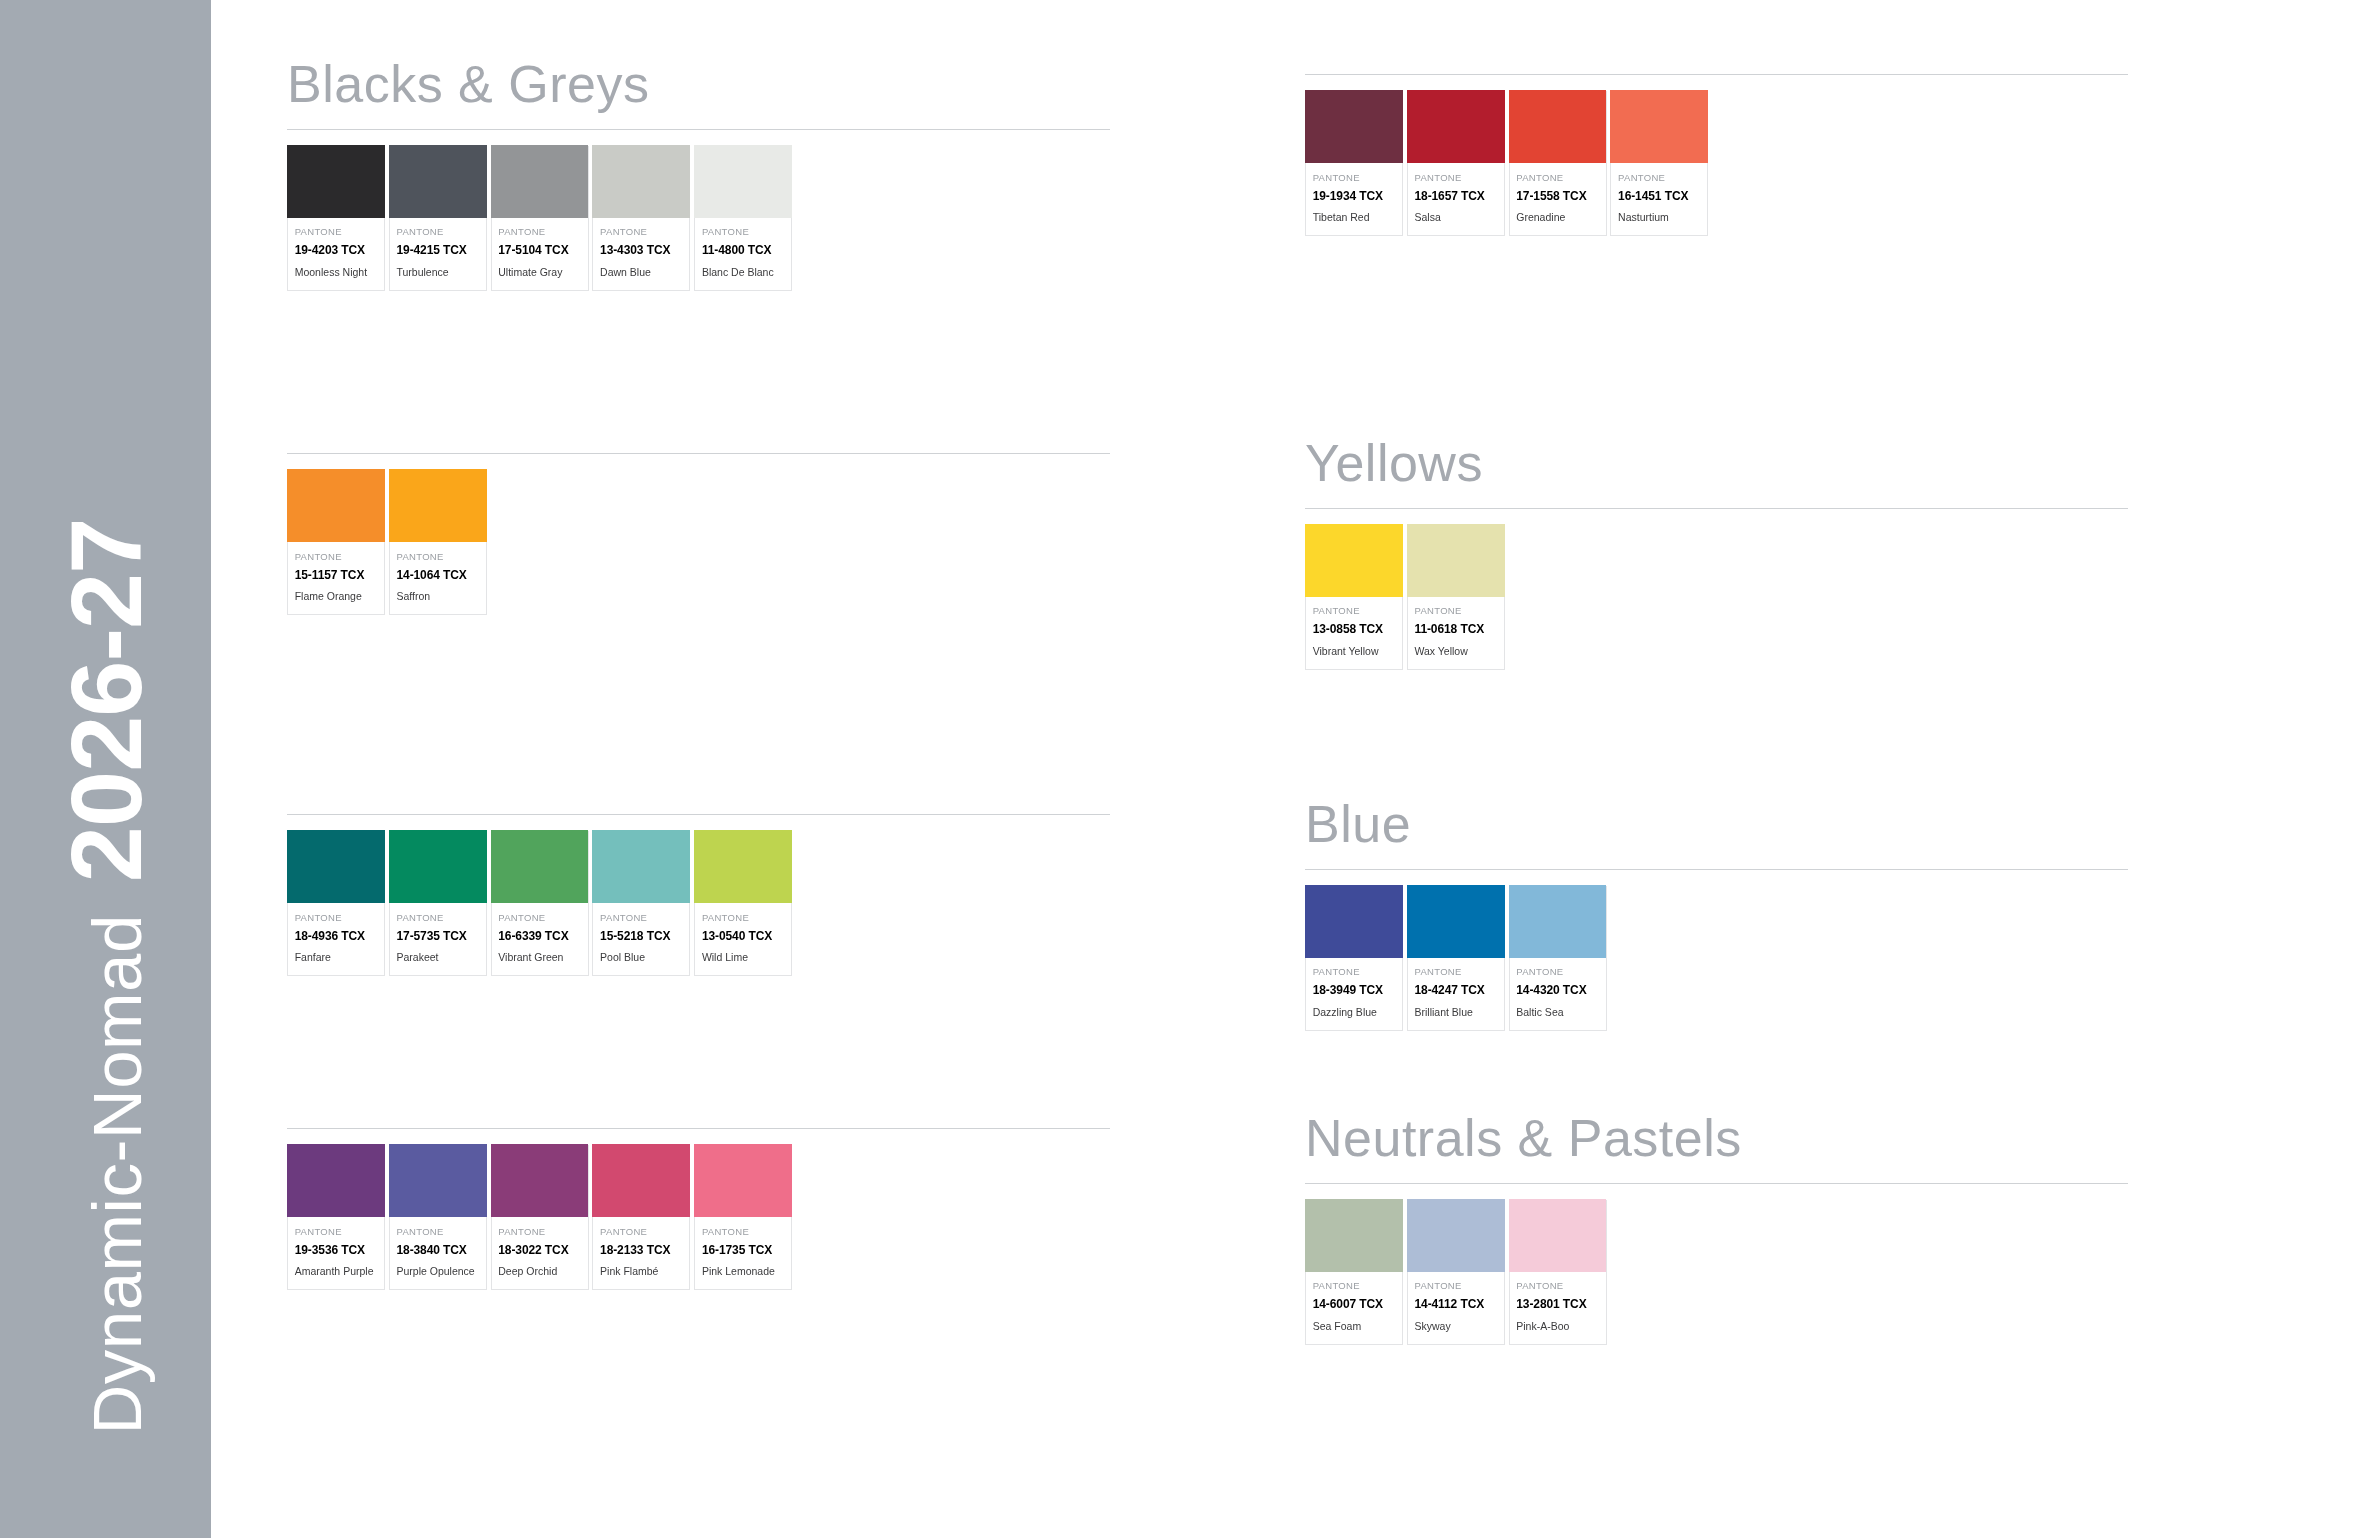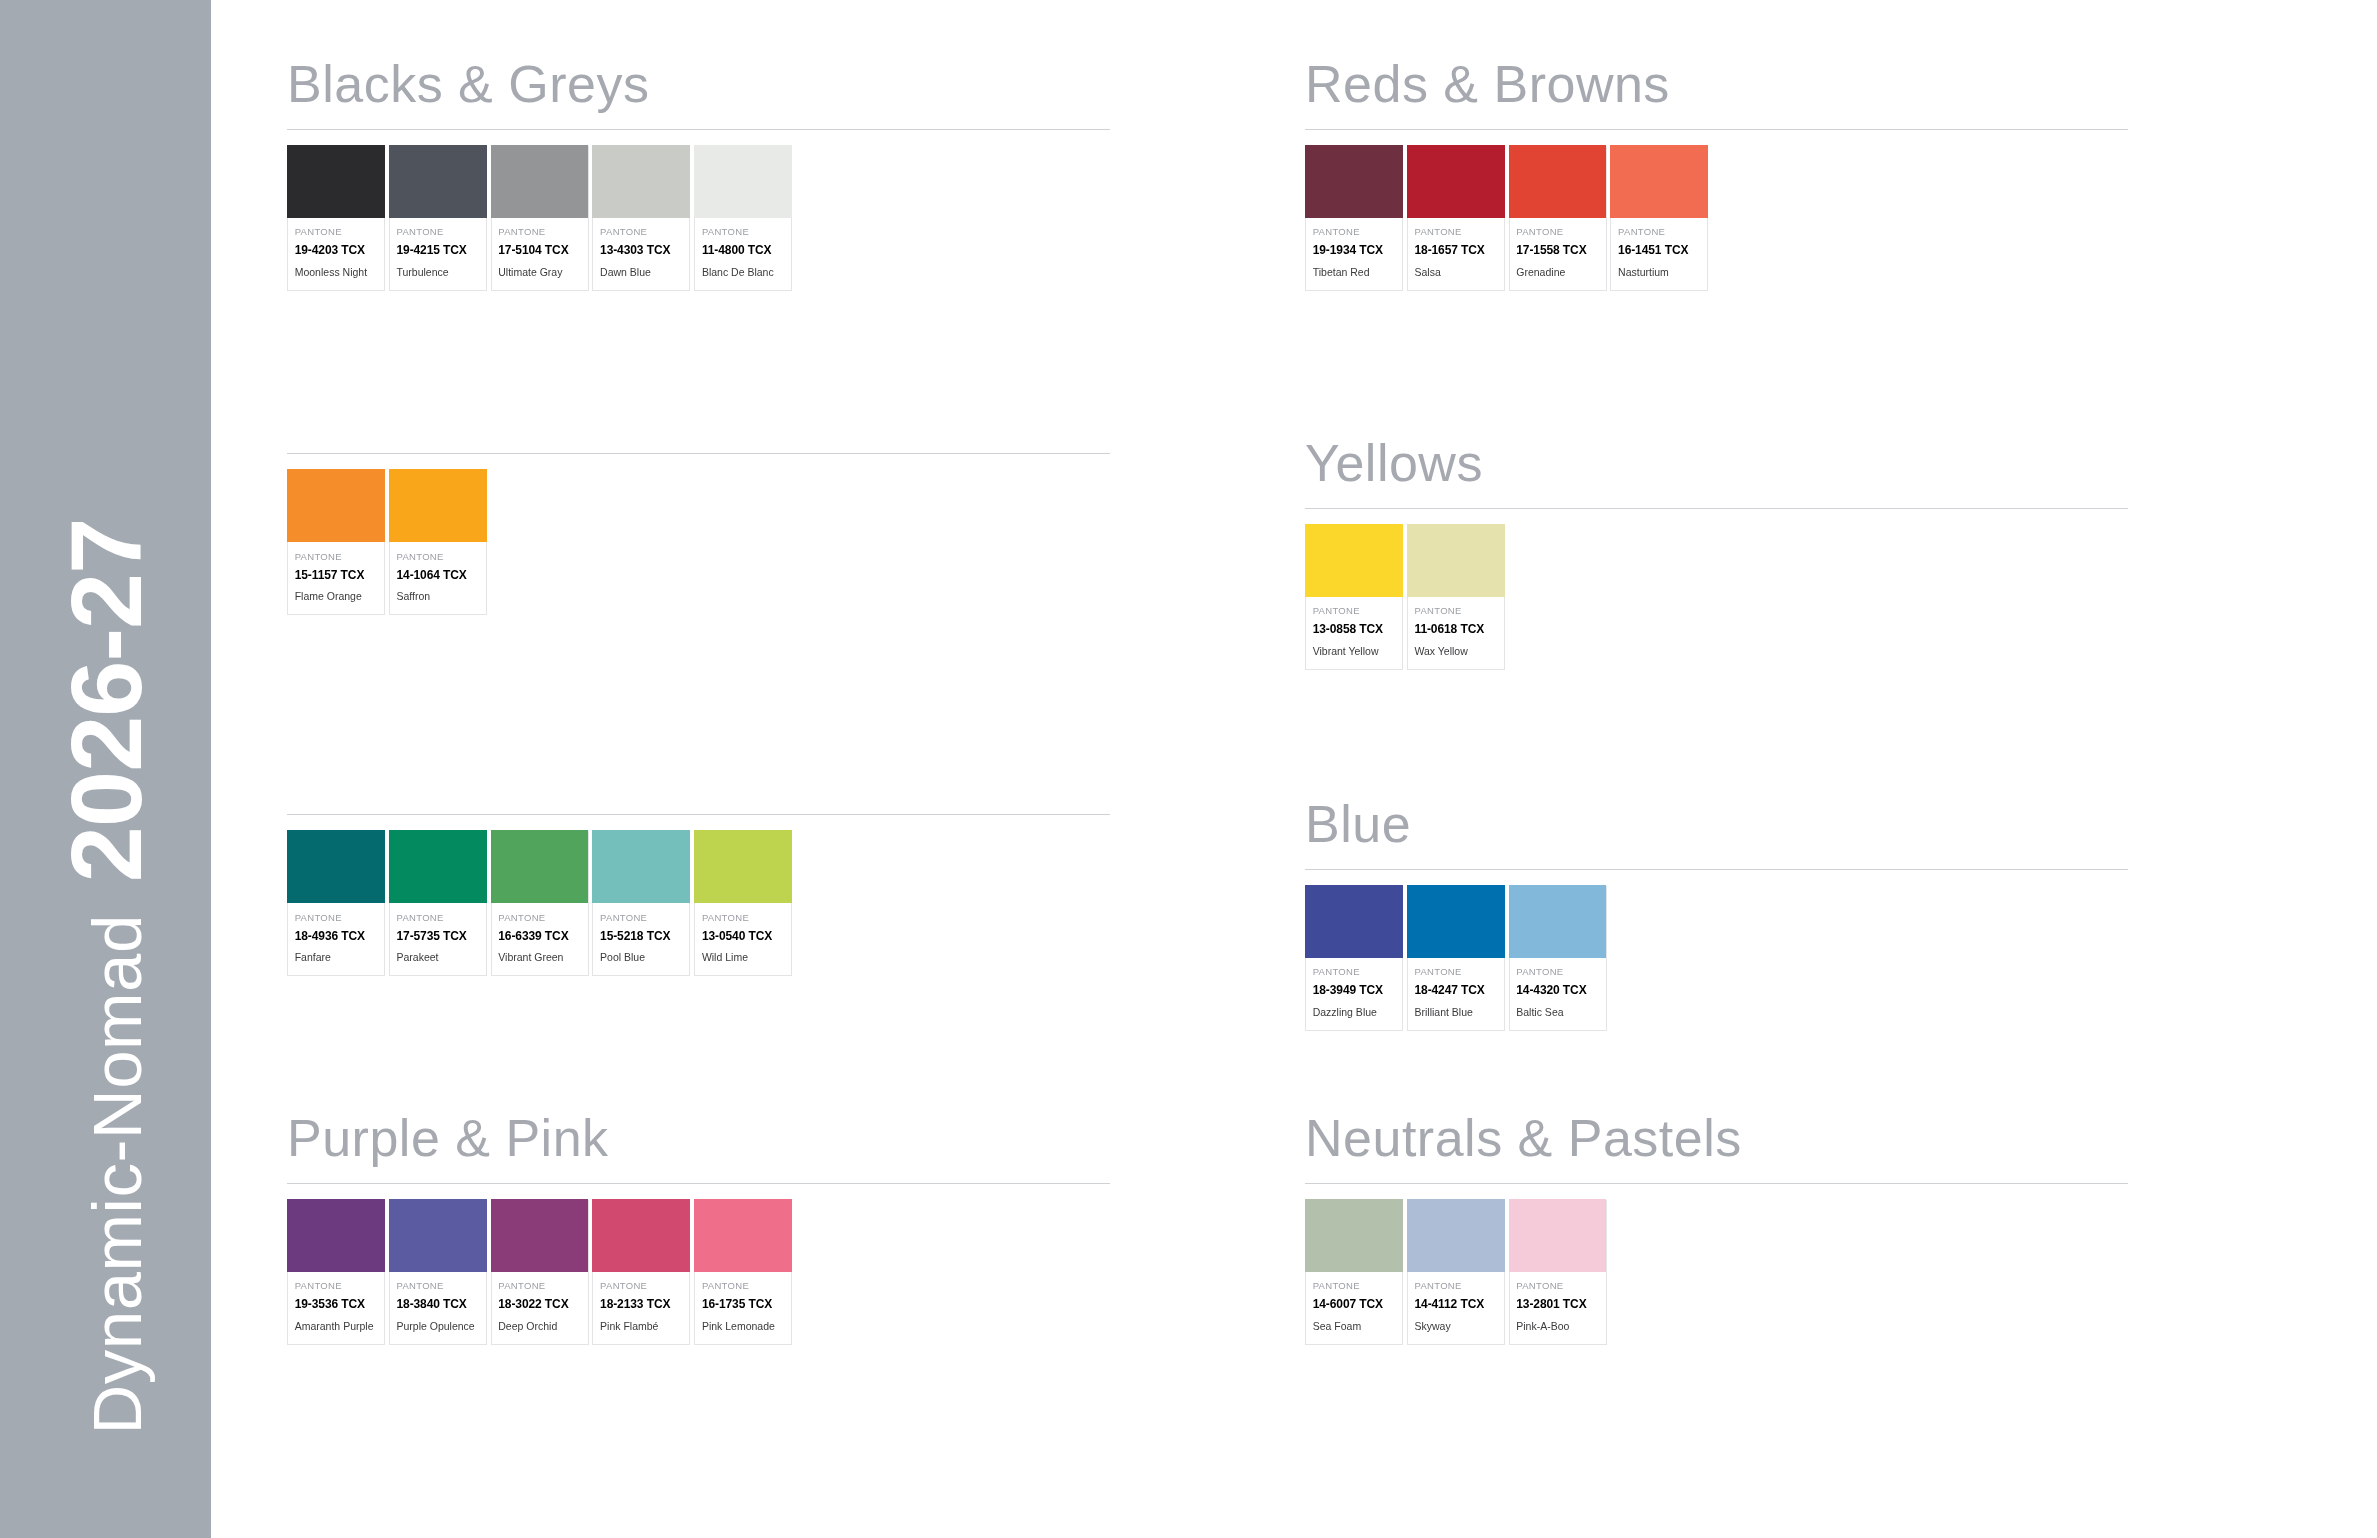--- a/index.html
+++ b/index.html
@@ -270,21 +270,20 @@
             <div class="swatch-chip" style="background: rgb(190, 212, 79);"></div>
             <div class="swatch-meta">
               <div class="swatch-brand">PANTONE</div>
               <div class="swatch-code">13-0540 TCX</div>
               <div class="swatch-name">Wild Lime</div>
             </div>
           </div>
         </div>
       </div>
       <div class="group" style="top: 1111px;">
-        <div class="group-title">Purple &amp; Pink</div>
         <div class="group-rule"></div>
         <div class="swatch-row">
           <div class="swatch-card">
             <div class="swatch-chip" style="background: rgb(108, 58, 126);"></div>
             <div class="swatch-meta">
               <div class="swatch-brand">PANTONE</div>
               <div class="swatch-code">19-3536 TCX</div>
               <div class="swatch-name">Amaranth Purple</div>
             </div>
           </div>
@@ -318,21 +317,20 @@
               <div class="swatch-brand">PANTONE</div>
               <div class="swatch-code">16-1735 TCX</div>
               <div class="swatch-name">Pink Lemonade</div>
             </div>
           </div>
         </div>
       </div>
     </div>
   <div class="col col-right" id="column-right">
       <div class="group" style="top: 57px;">
-        <div class="group-title">Reds &amp; Browns</div>
         <div class="group-rule"></div>
         <div class="swatch-row">
           <div class="swatch-card">
             <div class="swatch-chip" style="background: rgb(110, 47, 65);"></div>
             <div class="swatch-meta">
               <div class="swatch-brand">PANTONE</div>
               <div class="swatch-code">19-1934 TCX</div>
               <div class="swatch-name">Tibetan Red</div>
             </div>
           </div>

